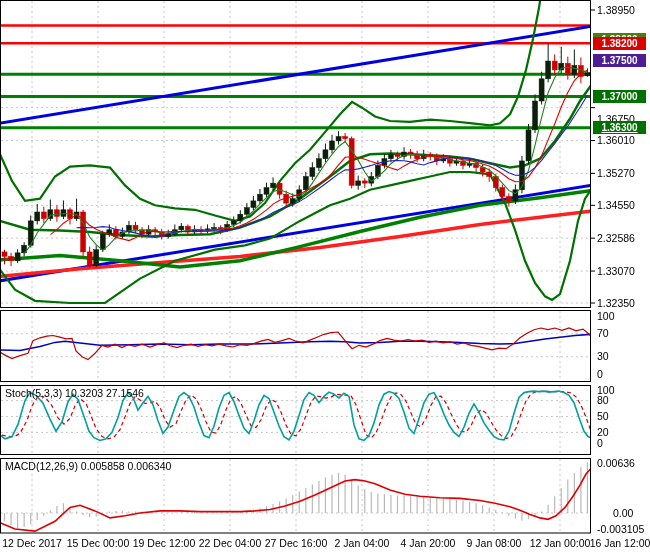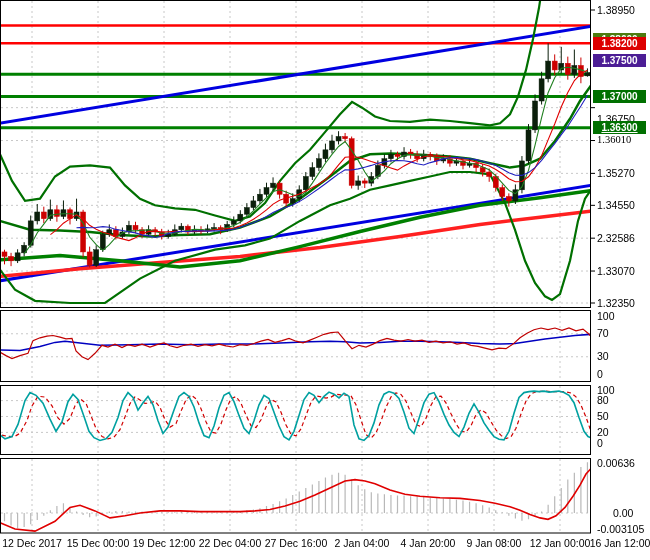--- a/index.html
+++ b/index.html
@@ -388,21 +388,21 @@
       <line x1="591" y1="140.51832599999915" x2="595" y2="140.51832599999915" stroke="#000" stroke-width="1"></line>
       <line x1="591" y1="173.36981199999948" x2="595" y2="173.36981199999948" stroke="#000" stroke-width="1"></line>
       <line x1="591" y1="205.3334199999999" x2="595" y2="205.3334199999999" stroke="#000" stroke-width="1"></line>
       <line x1="591" y1="238.18490599999924" x2="595" y2="238.18490599999924" stroke="#000" stroke-width="1"></line>
       <line x1="591" y1="271.0363919999996" x2="595" y2="271.0363919999996" stroke="#000" stroke-width="1"></line>
       <line x1="591" y1="303" x2="595" y2="303" stroke="#000" stroke-width="1"></line>
     </svg>
   <div id="labels">
       <div class="axlab" style="left: 597px; top: 3.50026px;">1.38950</div>
       <div class="axlab" style="left: 597px; top: 101.167px; margin-top: 12px;">1.36750</div>
-      <div class="axlab" style="left: 597px; top: 134.018px; font-family: Liberation Serif, serif;">1.36010</div>
+      <div class="axlab" style="left: 597px; top: 134.018px;">1.36010</div>
       <div class="axlab" style="left: 597px; top: 166.87px;">1.35270</div>
       <div class="axlab" style="left: 597px; top: 198.833px;">1.34550</div>
       <div class="axlab" style="left: 597px; top: 231.685px;">2.32586</div>
       <div class="axlab" style="left: 597px; top: 264.536px;">1.33070</div>
       <div class="axlab" style="left: 597px; top: 296.5px;">1.32350</div>
       <div class="badge" style="top: 33px; background: #4d7c0f;">1.38600</div>
       <div class="badge" style="top: 36.7957px; background: rgb(221, 0, 0);">1.38200</div>
       <div class="badge" style="top: 54px; background: #4c1d95;">1.37500</div>
       <div class="badge" style="top: 90.0684px; background: rgb(0, 112, 0);">1.37000</div>
       <div class="badge" style="top: 121.144px; background: rgb(0, 112, 0); text-decoration: underline;">1.36300</div>
@@ -422,13 +422,15 @@
       <div class="tlab" style="left: 98px;">15 Dec 00:00</div>
       <div class="tlab" style="left: 164px;">19 Dec 12:00</div>
       <div class="tlab" style="left: 230px;">22 Dec 04:00</div>
       <div class="tlab" style="left: 296px;">27 Dec 16:00</div>
       <div class="tlab" style="left: 362px;">2 Jan 04:00</div>
       <div class="tlab" style="left: 428px;">4 Jan 20:00</div>
       <div class="tlab" style="left: 494px;">9 Jan 08:00</div>
       <div class="tlab" style="left: 560px;">12 Jan 00:00</div>
       <div class="tlab" style="left: 620px;">16 Jan 12:00</div>
     </div>
+  <div class="plabel" style="top:387px">Stoch(5,3,3) 10.3203 27.1546</div>
+  <div class="plabel" style="top:460px">MACD(12,26,9) 0.005858 0.006340</div>
 </div>
 
 </body></html>

